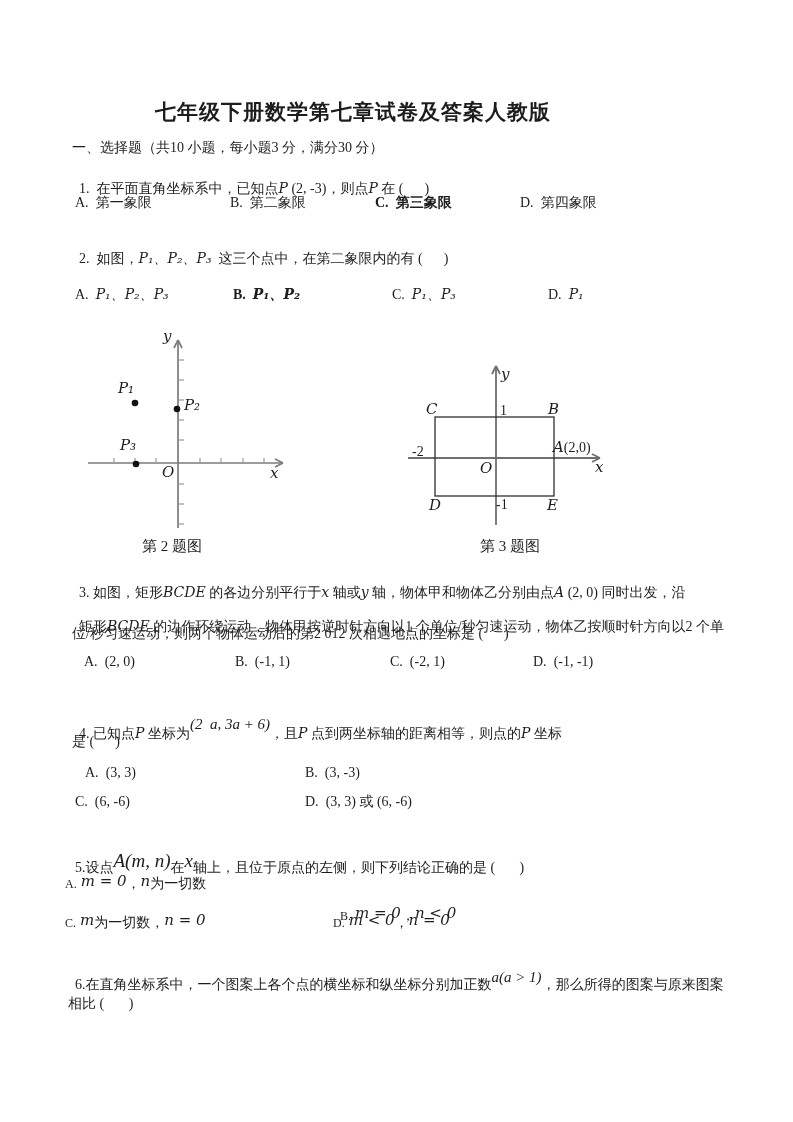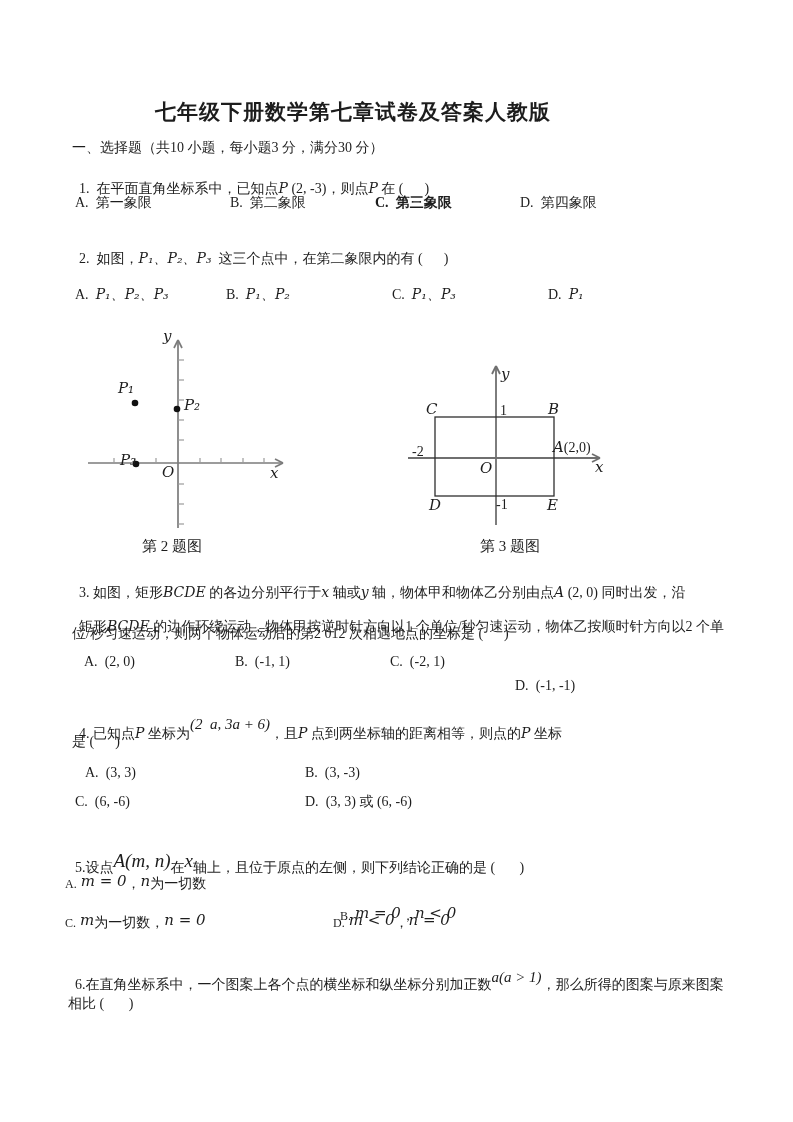--- a/index.html
+++ b/index.html
@@ -36,21 +36,21 @@
 </div>
 <div class="abs t14" style="top:194px;left:75px;"><span class="optl">A.</span><span>第一象限</span></div>
 <div class="abs t14" style="top:194px;left:230px;"><span class="optl">B.</span><span>第二象限</span></div>
 <div class="abs t14" style="top:194px;left:375px;font-weight:bold;"><span class="optl">C.</span><span>第三象限</span></div>
 <div class="abs t14" style="top:194px;left:520px;"><span class="optl">D.</span><span>第四象限</span></div>
 
 <div class="abs t14" style="top:232px;left:72px;">
   <span>2.  如图，</span><span class="m">P₁、P₂、P₃</span><span>  这三个点中，在第二象限内的有 (      )</span>
 </div>
 <div class="abs t14" style="top:286px;left:75px;"><span class="optl">A.</span><span class="m">P₁、P₂、P₃</span></div>
-<div class="abs t14" style="top:286px;left:226px;"><span class="optl">B.</span><span class="m">P₁、P₂</span></div>
+<div class="abs t14" style="top:286px;left:233px;font-weight:bold;"><span class="optl">B.</span><span class="m">P₁、P₂</span></div>
 <div class="abs t14" style="top:286px;left:392px;"><span class="optl">C.</span><span class="m">P₁、P₃</span></div>
 <div class="abs t14" style="top:286px;left:548px;"><span class="optl">D.</span><span class="m">P₁</span></div>
 
 <div class="fig" style="left:85px;top:332px;width:205px;height:205px;">
   <svg width="205" height="205" viewBox="0 0 205 205">
     <g stroke="#7b7b7b" stroke-width="1.7">
       <line x1="93" y1="8" x2="93" y2="196"></line>
       <line x1="93" y1="8" x2="89" y2="16"></line>
       <line x1="93" y1="8" x2="97" y2="16"></line>
     </g>
@@ -82,21 +82,21 @@
       <circle cx="50" cy="71" r="3.3"></circle>
       <circle cx="92" cy="77" r="3.3"></circle>
       <circle cx="51" cy="132" r="3.3"></circle>
     </g>
   </svg>
   <span class="flbl m" style="left:78px;top:-3px;">y</span>
   <span class="flbl m" style="left:185px;top:134px;">x</span>
   <span class="flbl m" style="left:77px;top:133px;">O</span>
   <span class="flbl m" style="left:33px;top:49px;">P₁</span>
   <span class="flbl m" style="left:99px;top:66px;">P₂</span>
-  <span class="flbl m" style="left:35px;top:121px;font-style:italic;">P₃</span>
+  <span class="flbl m" style="left:35px;top:106px;font-style:italic;">P₃</span>
 </div>
 <div class="abs t15" style="left:142px;top:537px;">第 2 题图</div>
 
 <div class="fig" style="left:405px;top:360px;width:212px;height:172px;">
   <svg width="212" height="172" viewBox="0 0 212 172">
     <g stroke="#6f6f6f" stroke-width="1.8">
       <line x1="91" y1="6" x2="91" y2="165"></line>
       <line x1="91" y1="6" x2="87" y2="14"></line>
       <line x1="91" y1="6" x2="95" y2="14"></line>
     </g>
@@ -124,21 +124,21 @@
 <div class="abs t14" style="top:566px;left:72px;width:660px;">
   <span>3. 如图，矩形</span><span class="m">BCDE</span><span> 的各边分别平行于</span><span class="m">x</span><span> 轴或</span><span class="m">y</span><span> 轴，物体甲和物体乙分别由点</span><span class="m">A</span><span> (2, 0) 同时出发，沿</span>
 </div>
 <div class="abs t14" style="top:600px;left:72px;width:660px;">
   <span>矩形</span><span class="m">BCDE</span><span> 的边作环绕运动，物体甲按逆时针方向以1 个单位/秒匀速运动，物体乙按顺时针方向以2 个单</span>
 </div>
 <div class="abs t14" style="top:625px;left:72px;width:660px;">位/秒匀速运动，则两个物体运动后的第2 012 次相遇地点的坐标是 (      )</div>
 <div class="abs t14" style="top:653px;left:84px;text-align:right;"><span class="optl">A.</span><span>(2, 0)</span></div>
 <div class="abs t14" style="top:653px;left:235px;"><span class="optl">B.</span><span>(-1, 1)</span></div>
 <div class="abs t14" style="top:653px;left:390px;"><span class="optl">C.</span><span>(-2, 1)</span></div>
-<div class="abs t14" style="top:653px;left:515px;margin-top:24px;"><span class="optl">D.</span><span>(-1, -1)</span></div>
+<div class="abs t14" style="top:653px;left:533px;"><span class="optl">D.</span><span>(-1, -1)</span></div>
 
 <div class="abs t14" style="top:706px;left:72px;width:660px;">
   <span>4. 已知点</span><span class="m">P</span><span> 坐标为</span><span class="fsup">(2  a, 3a + 6)</span><span>，且</span><span class="m">P</span><span> 点到两坐标轴的距离相等，则点的</span><span class="m">P</span><span> 坐标</span>
 </div>
 <div class="abs t14" style="top:733px;left:72px;">是 (      )</div>
 <div class="abs t14" style="top:764px;left:75px;margin-left:10px;"><span class="optl">A.</span><span>(3, 3)</span></div>
 <div class="abs t14" style="top:764px;left:305px;"><span class="optl">B.</span><span>(3, -3)</span></div>
 <div class="abs t14" style="top:793px;left:75px;"><span class="optl">C.</span><span>(6, -6)</span></div>
 <div class="abs t14" style="top:793px;left:305px;"><span class="optl">D.</span><span>(3, 3) 或 (6, -6)</span></div>
 

